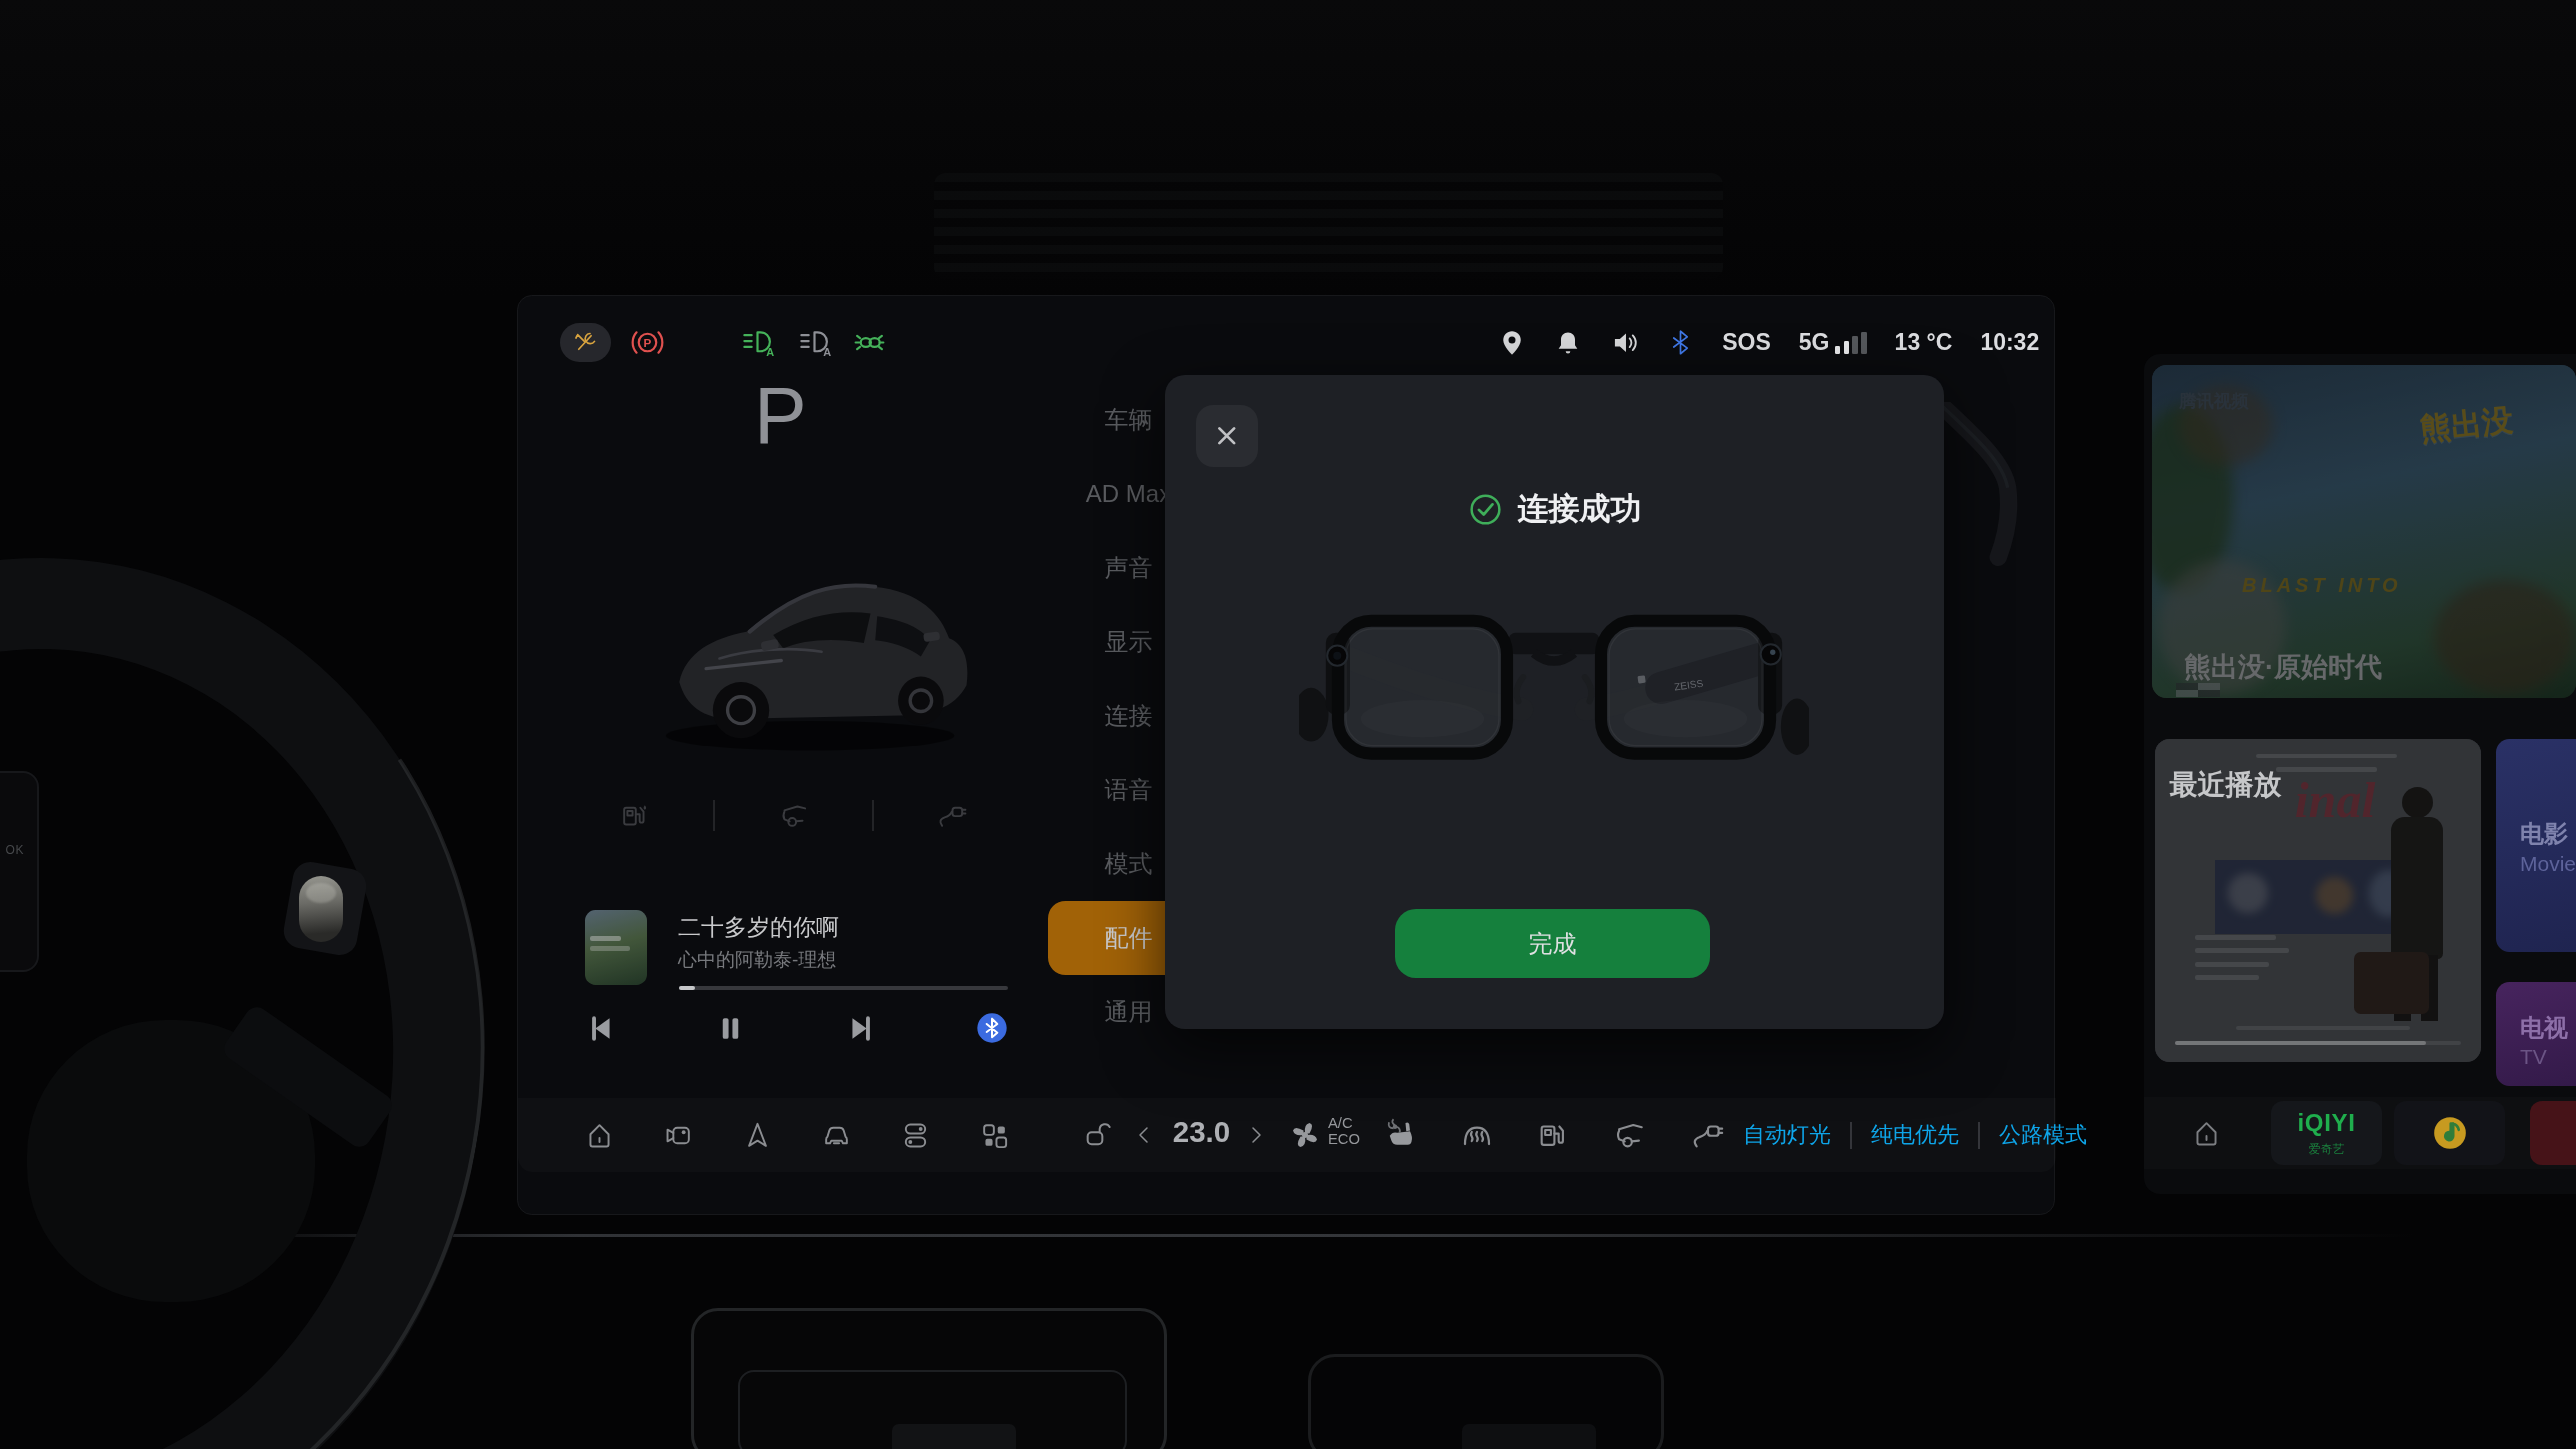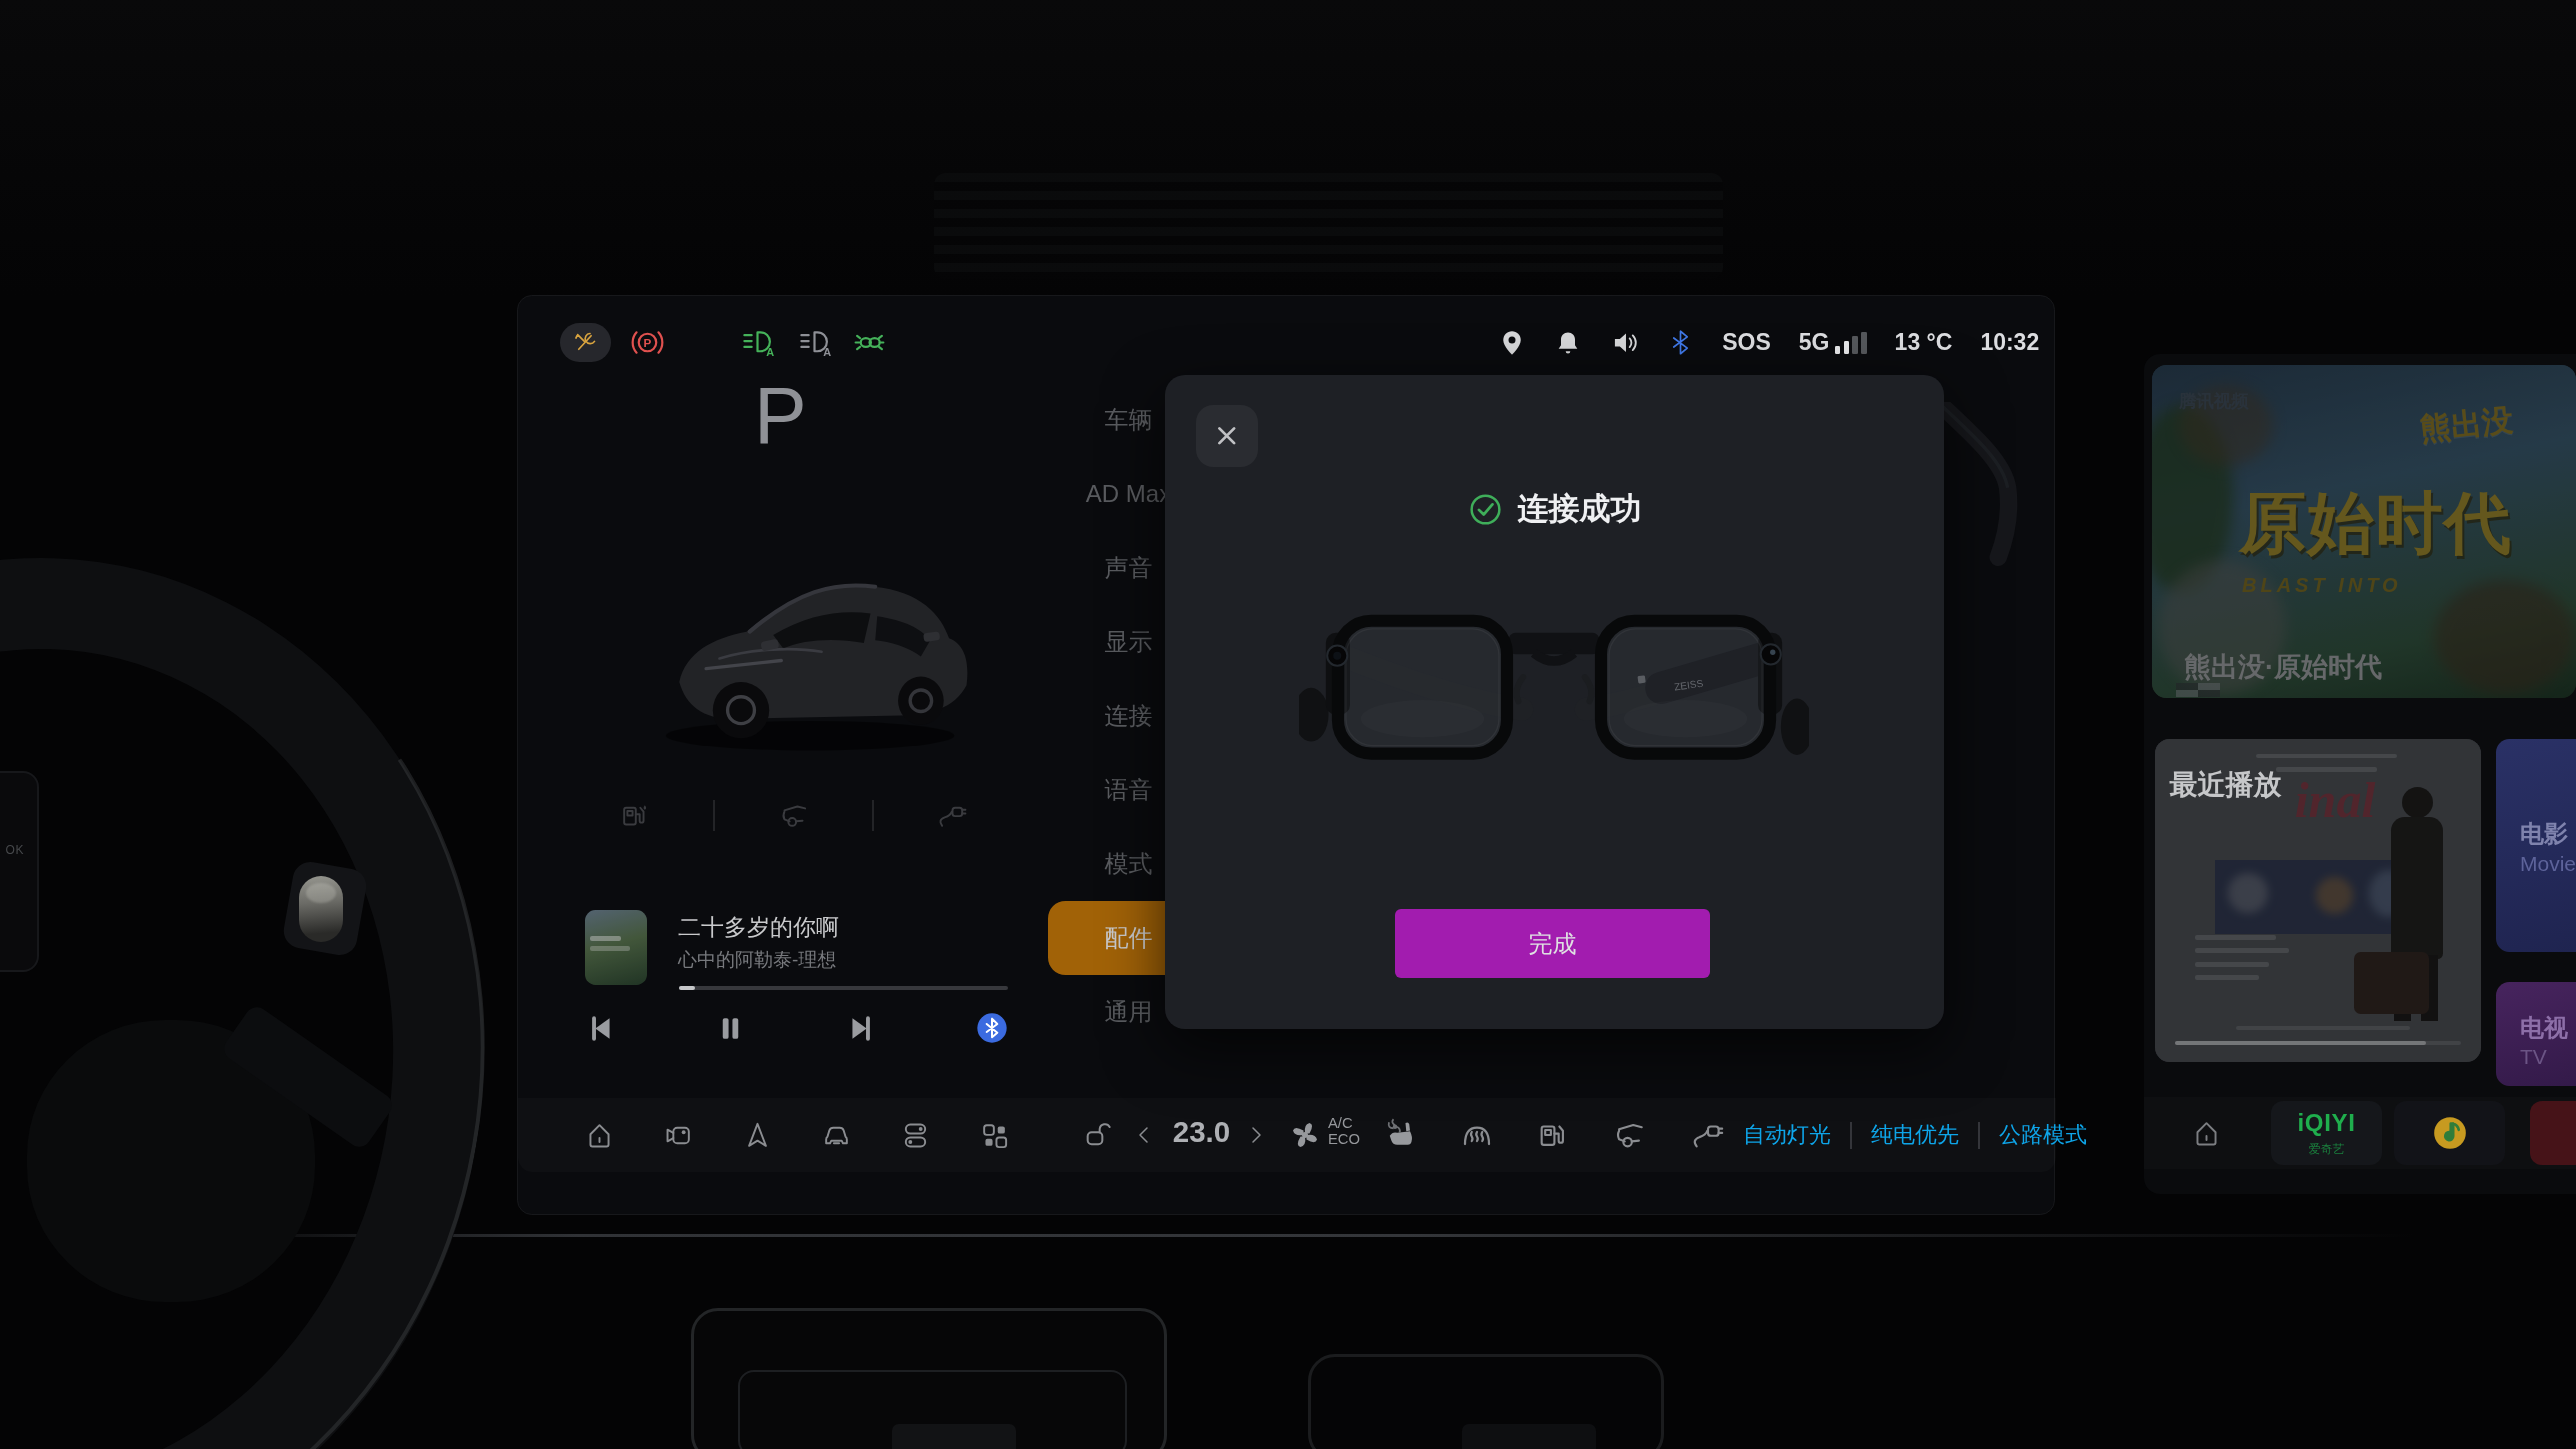--- a/index.html
+++ b/index.html
@@ -51,21 +51,21 @@
   
   #main-dock{left:0;top:802px;width:1538px;height:74px;background:rgba(255,255,255,.022);border-radius:0 0 14.8px 14.8px}
   .mode-text{font-size:22px;color:#0ea5e9;white-space:nowrap}
   .mode-div{width:2px;height:27px;background:#34353a;margin:0 19px}
   #temp-val{font-size:29.5px;font-weight:bold;color:#aeb0b4;width:81px;text-align:center}
   .ac-lbl{font-size:14.8px;font-weight:normal;color:#96989c;line-height:16px}
   
   #modal{left:647px;top:79px;width:779px;height:654px;background:#1e2025;border-radius:20px;box-shadow:0 20px 60px rgba(0,0,0,.65)}
   #modal-close{left:31px;top:29.5px;width:62px;height:62px;background:#2a2c31;border-radius:17.4px;display:flex;align-items:center;justify-content:center;cursor:pointer}
   #modal-title{font-size:31px;font-weight:bold;color:#eff0f2}
-  #done-btn{left:230px;top:534px;width:315px;height:69px;background:#a21caf;border-radius:6px;display:flex;align-items:center;justify-content:center;font-size:24px;color:#dfe0e2;cursor:pointer}
+  #done-btn{left:230px;top:534px;width:315px;height:69px;background:#15803d;border-radius:21px;display:flex;align-items:center;justify-content:center;font-size:24px;color:#dfe0e2;cursor:pointer}
   
   #pass-screen{left:2144px;top:354px;width:432px;height:840px;background:#0a0b0d;border-radius:16px 0 0 16px;overflow:hidden}
   .card{border-radius:14.8px;overflow:hidden}
   .dimveil{position:absolute;inset:0;background:rgba(3,4,6,.45)}
   #poster-title{font-size:67px;font-weight:bold;color:#b59b30;text-shadow:2px 2.7px 0 rgba(60,45,0,.6);letter-spacing:1.3px}
   #poster-logo{font-size:31px;font-weight:bold;color:#a08828;transform:rotate(-6deg);text-shadow:0 1.3px 0 rgba(255,255,255,.15)}
   #poster-sub{font-size:20px;font-weight:bold;font-style:italic;color:#8f7a26;letter-spacing:4px}
   #poster-caption{font-size:27px;font-weight:bold;color:#b9babc}
   #watermark{font-size:17.4px;color:#4a5866;font-weight:bold}
   #recent-label{font-size:28px;font-weight:bold;color:#c6c7c9}
@@ -384,21 +384,20 @@
 
   <div class="abs" id="pass-screen">
 
     <div class="abs card" style="left:8px;top:10.7px;width:424px;height:333px;background:linear-gradient(168deg,#31495e 0%,#43667e 38%,#3a5f46 78%,#24402a 100%)">
       <div class="blob" style="left:-20px;top:40px;width:101px;height:188px;background:#2f4d2c;opacity:.8"></div>
       <div class="blob" style="left:6.7px;top:195px;width:127px;height:134px;background:#6e6f6b;opacity:.55"></div>
       <div class="blob" style="left:282px;top:215px;width:141px;height:114px;background:#4c3a26;opacity:.6"></div>
       <div class="blob" style="left:27px;top:20px;width:94px;height:81px;background:#59472f;opacity:.5"></div>
       <div class="abs" id="watermark" style="left:27px;top:24px">腾讯视频</div>
       <div class="abs" id="poster-logo" style="left:268px;top:39px">熊出没</div>
-      <div class="abs" id="poster-title" style="left:87px;top:113px">原始时代</div>
       <div class="abs" id="poster-sub" style="left:90px;top:209px">BLAST INTO</div>
       <div class="abs" id="poster-caption" style="left:32px;top:284px">熊出没·原始时代</div>
       <div class="abs" style="left:24px;top:318px;width:44px;height:14.8px;background:conic-gradient(#9aa0a4 25%,#3c3f42 0 50%,#9aa0a4 0 75%,#3c3f42 0);opacity:.6"></div>
       <div class="dimveil"></div>
     </div>
 
     <div class="abs card" id="terminal-card" style="left:10.7px;top:385px;width:326px;height:323px">
       <div class="term-line" style="left:101px;top:14.8px;width:141px"></div>
       <div class="term-line" style="left:121px;top:28px;width:101px"></div>
       <div class="abs" id="term-script" style="left:140px;top:32px">inal</div>

